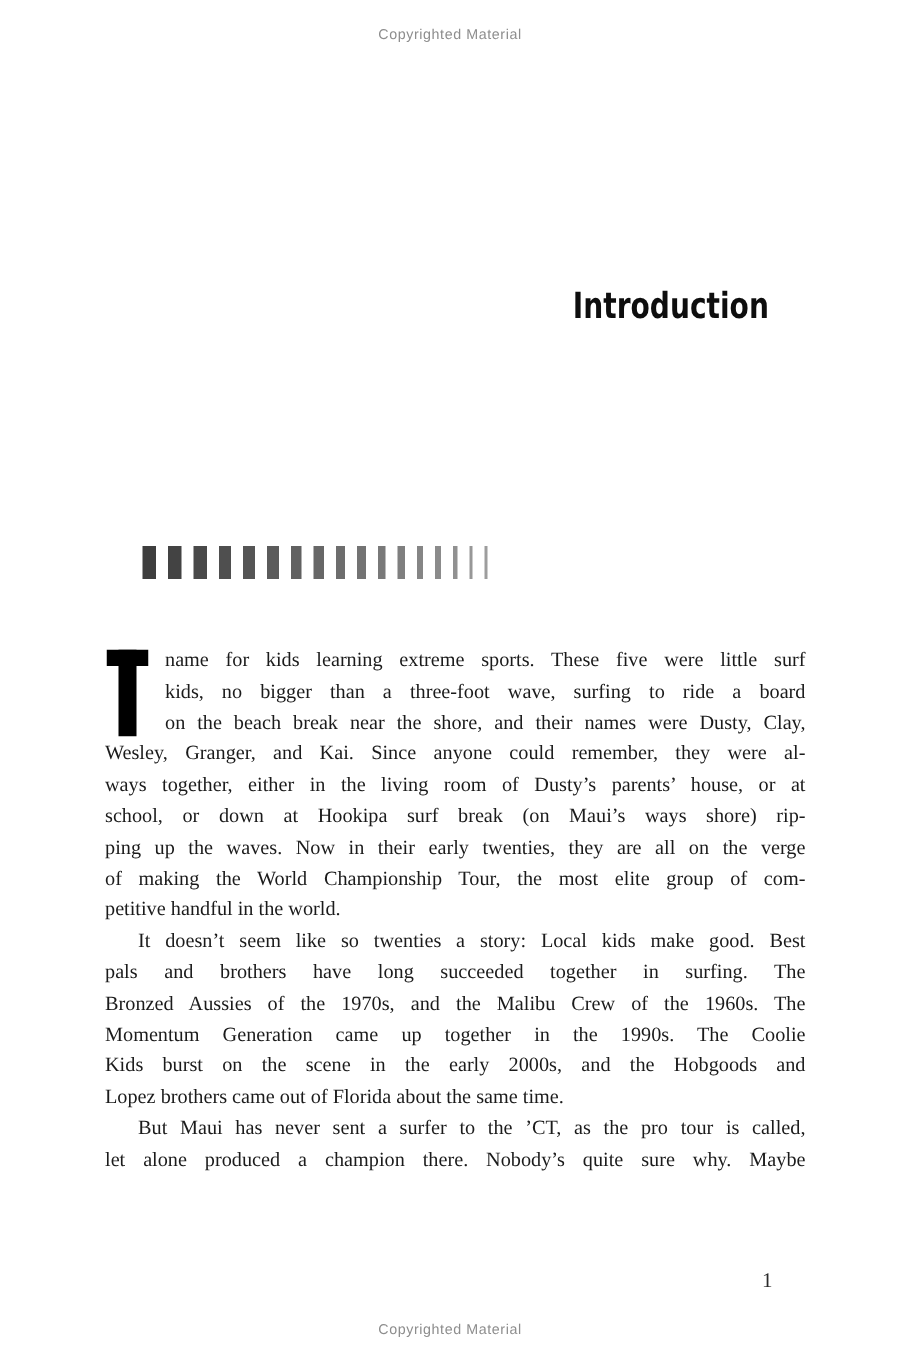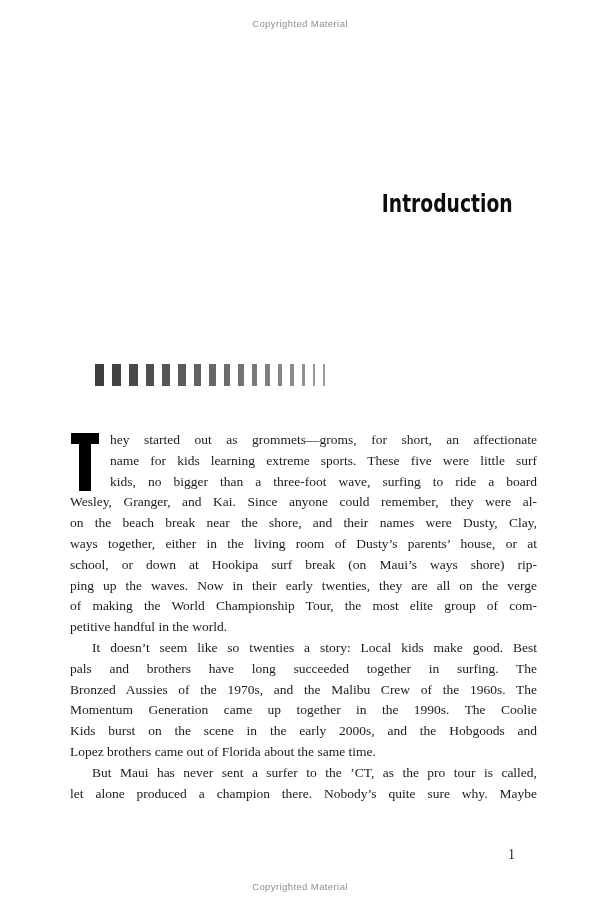--- a/index.html
+++ b/index.html
@@ -118,25 +118,24 @@
       <div class="bar" style="width: 5px; background: rgb(127, 127, 127);"></div>
       <div class="bar" style="width: 4px; background: rgb(133, 133, 133);"></div>
       <div class="bar" style="width: 4px; background: rgb(139, 139, 139);"></div>
       <div class="bar" style="width: 3px; background: rgb(145, 145, 145);"></div>
       <div class="bar" style="width: 2px; background: rgb(151, 151, 151);"></div>
       <div class="bar" style="width: 2px; background: rgb(157, 157, 157);"></div>
     </div>
   <div class="body-text">
       <div class="para">
         <span class="dropcap">T</span>
-        <div class="line">hey started out as grommets—groms, for short, an affectionate</div>
         <div class="line">name for kids learning extreme sports. These five were little surf</div>
         <div class="line">kids, no bigger than a three-foot wave, surfing to ride a board</div>
+        <div class="line">on the beach break near the shore, and their names were Dusty, Clay,</div>
         <div class="line">Wesley, Granger, and Kai. Since anyone could remember, they were al-</div>
-        <div class="line">on the beach break near the shore, and their names were Dusty, Clay,</div>
         <div class="line">ways together, either in the living room of Dusty’s parents’ house, or at</div>
         <div class="line">school, or down at Hookipa surf break (on Maui’s ways shore) rip-</div>
         <div class="line">ping up the waves. Now in their early twenties, they are all on the verge</div>
         <div class="line">of making the World Championship Tour, the most elite group of com-</div>
         <div class="line line-left">petitive handful in the world.</div>
       </div>
       <div class="para">
         <div class="line indent">It doesn’t seem like so twenties a story: Local kids make good. Best</div>
         <div class="line">pals and brothers have long succeeded together in surfing. The</div>
         <div class="line">Bronzed Aussies of the 1970s, and the Malibu Crew of the 1960s. The</div>

